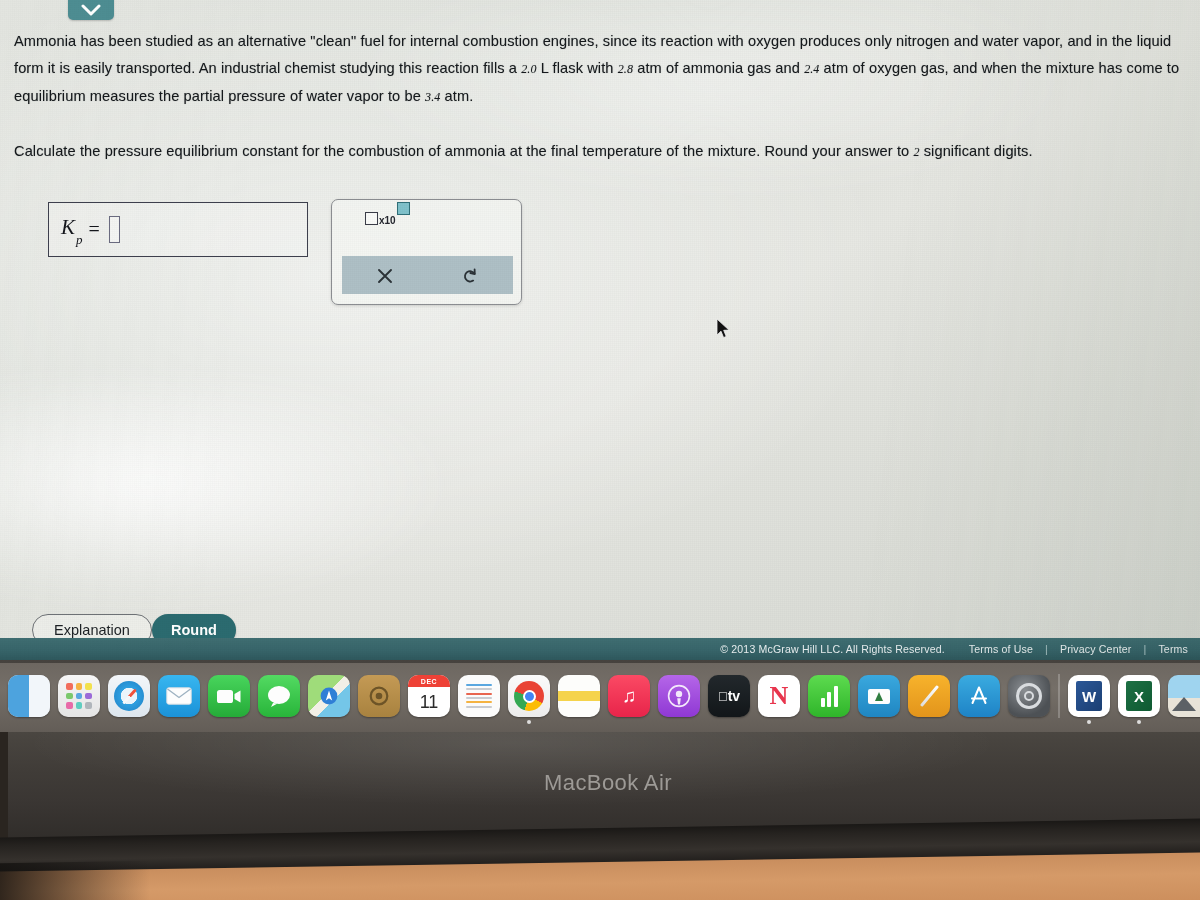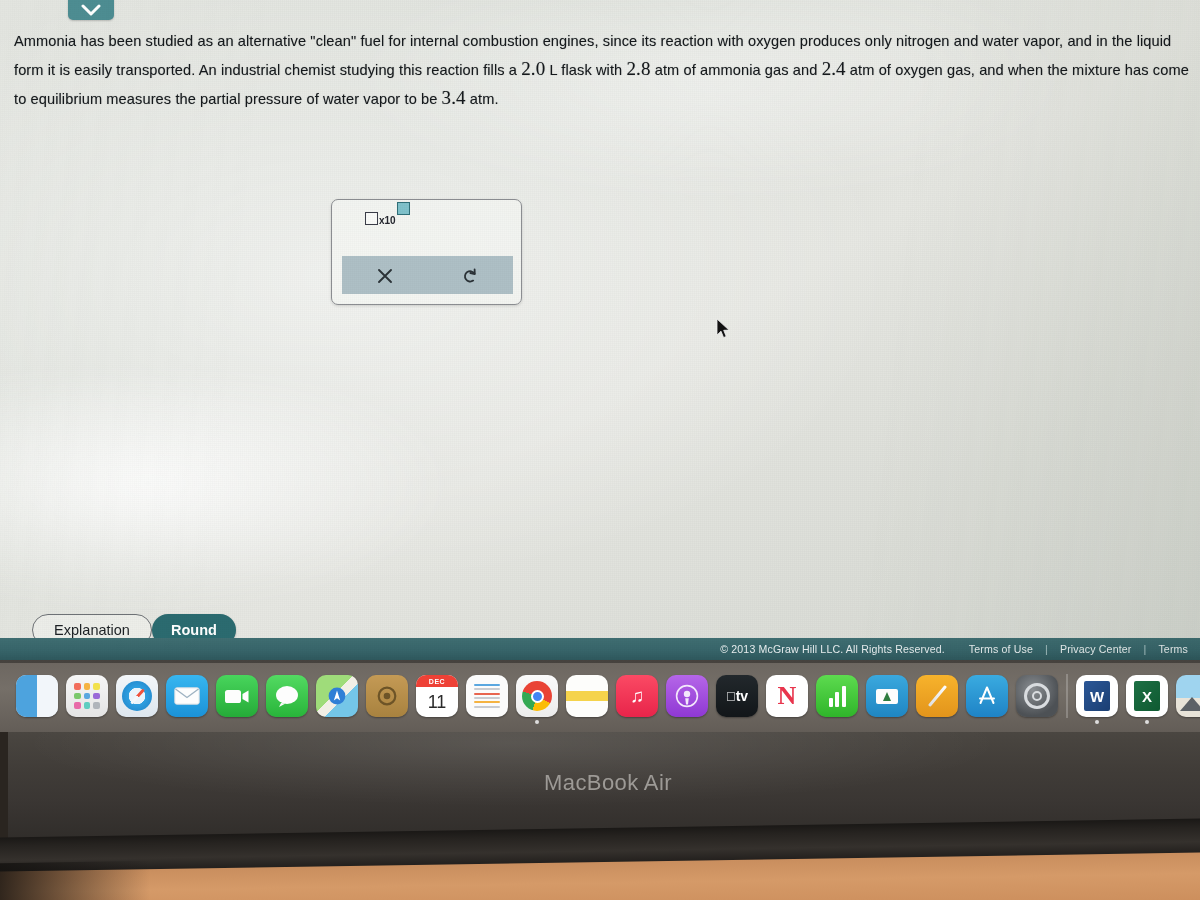--- a/index.html
+++ b/index.html
@@ -88,21 +88,22 @@
     font-size: 14.6px;
     line-height: 27px;
     color: #15191c;
     letter-spacing: .1px;
     text-shadow: 0 0 1px rgba(40,45,50,.35);
   }
   .q-para { margin: 0; }
   .q-para.second { margin-top: 27px; }
   .num {
     font-family: "Liberation Serif", serif;
-    font-size: 19px;
+    font-size: 12px;
+    font-style: italic;
   }
 
   
   .answer-box {
     position: absolute;
     left: 48px; top: 202px;
     width: 260px; height: 55px;
     border: 1.4px solid #3d3f4d;
     background: rgba(255,255,255,0.22);
     display: flex;
@@ -273,21 +274,21 @@
 
   
   .dock {
     position: absolute;
     left: 0; top: 660px;
     width: 1200px;
     height: 72px;
     background: linear-gradient(180deg, #6c6660 0%, #756f68 40%, #635d57 100%);
     display: flex;
     align-items: center;
-    padding: 0 12px;
+    padding: 0 4px;
     overflow: hidden;
   }
   .dock::before {
     content:"";
     position:absolute; left:0; top:0; width:100%; height:3px;
     background: rgba(0,0,0,.35);
   }
   .dock-item {
     position: relative;
     width: 50px;
@@ -442,22 +443,28 @@
     <div class="top-chevron">
       <span>
         <svg width="20" height="13" viewBox="0 0 20 13">
           <path d="M2 2 L10 10 L18 2" fill="none" stroke="#ffffff" stroke-width="3" stroke-linecap="round" stroke-linejoin="round"></path>
         </svg>
       </span>
     </div>
 
     <div class="question">
       <p class="q-para" id="para1"><span>Ammonia has been studied as an alternative "clean" fuel for internal combustion engines, since its reaction with oxygen produces only nitrogen and water vapor, and in the liquid form it is easily transported. An industrial chemist studying this reaction fills a </span><span class="num">2.0</span><span> L flask with </span><span class="num">2.8</span><span> atm of ammonia gas and </span><span class="num">2.4</span><span> atm of oxygen gas, and when the mixture has come to equilibrium measures the partial pressure of water vapor to be </span><span class="num">3.4</span><span> atm.</span></p>
-    </div>
-
+      <p class="q-para second" id="para2"><span>Calculate the pressure equilibrium constant for the combustion of ammonia at the final temperature of the mixture. Round your answer to </span><span class="num">2</span><span> significant digits.</span></p>
+    </div>
+
+    <div class="answer-box">
+      <span class="kp"><span>K</span><sub>p</sub></span>
+      <span class="eq">=</span>
+      <span class="answer-slot" title=""></span>
+    </div>
 
     <div class="palette">
       <div class="palette-row-top">
         <span class="sci-btn">
           <span class="sq-empty"></span>
           <span class="x10">x10</span>
           <span class="sq-exp"></span>
         </span>
       </div>
       <div class="palette-bar">

